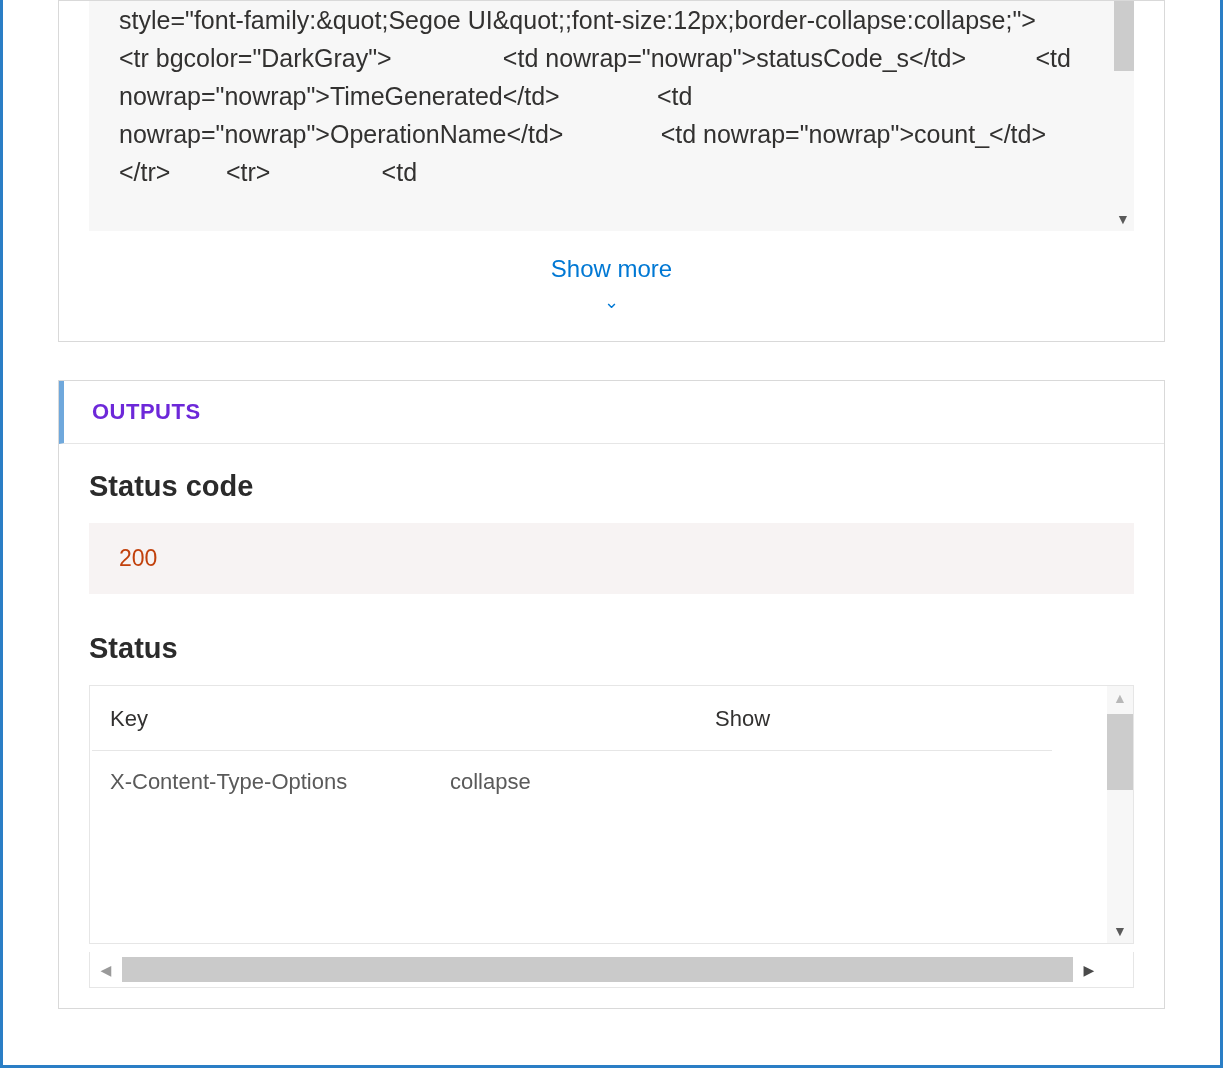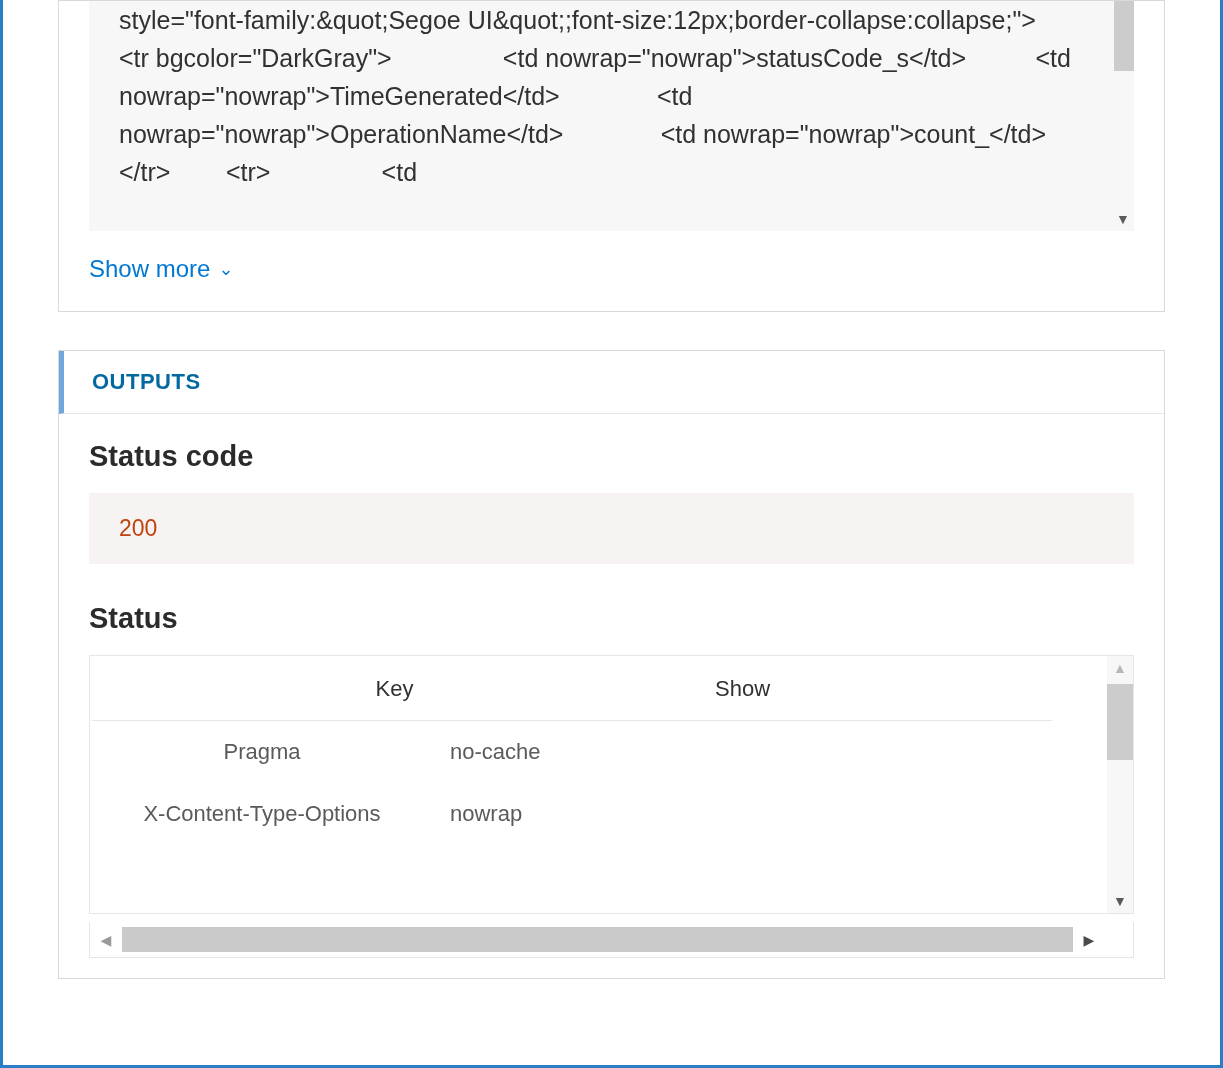--- a/index.html
+++ b/index.html
@@ -68,31 +68,32 @@
       color: #5a5a5a;
     }
     .show-more {
       color: #0078d4;
       font-size: 24px;
       padding: 24px 30px 28px 30px;
       cursor: pointer;
       display: flex;
       align-items: center;
       gap: 8px;
+      flex-direction: column;
     }
     .chev {
       font-size: 18px;
     }
     .outputs-header {
       border-left: 5px solid #6fa8dc;
       padding: 18px 28px;
       font-size: 22px;
       font-weight: 600;
       letter-spacing: 0.5px;
-      color: #0369a1;
+      color: #6d28d9;
       border-bottom: 1px solid #e6e6e6;
     }
     .outputs-body {
       padding: 26px 30px 20px 30px;
     }
     .section-title {
       font-size: 29px;
       font-weight: 600;
       color: #2b2b2b;
       margin-bottom: 20px;
@@ -186,21 +187,21 @@
       background: #cacaca;
       margin: 5px 0;
     }
     .headers-scroll-h-blank {
       width: 28px;
       background: #fff;
     }
     thead { display: block; }
     tbody { display: block; height: 190px; overflow: hidden; }
     .headers-table tr { display: flex; width: 960px; }
-    .headers-table th:first-child, .headers-table td:first-child { flex: 0 0 605px; text-align: center; }
+    .headers-table th:first-child, .headers-table td:first-child { flex: 0 0 605px; }
     .headers-table th:last-child, .headers-table td:last-child { flex: 1; }
   </style>
 </head>
 <body>
 
 <div class="outer">
 
   <div class="card code-area-wrap">
     <div class="code-area">style="font-family:&amp;quot;Segoe UI&amp;quot;;font-size:12px;border-collapse:collapse;"&gt;        &lt;tr bgcolor="DarkGray"&gt;                &lt;td nowrap="nowrap"&gt;statusCode_s&lt;/td&gt;          &lt;td nowrap="nowrap"&gt;TimeGenerated&lt;/td&gt;              &lt;td nowrap="nowrap"&gt;OperationName&lt;/td&gt;              &lt;td nowrap="nowrap"&gt;count_&lt;/td&gt;    &lt;/tr&gt;        &lt;tr&gt;                &lt;td</div>
     <div class="code-scrollbar">
@@ -227,26 +228,22 @@
       <div class="headers-table-wrap">
         <table class="headers-table">
           <thead>
             <tr>
               <th>Key</th>
               <th>Show</th>
             </tr>
           </thead>
           <tbody>
             <tr>
-              <td>Pragma</td>
-              <td>no-cache</td>
-            </tr>
-            <tr>
               <td>X-Content-Type-Options</td>
-              <td>nowrap</td>
+              <td>collapse</td>
             </tr>
           </tbody>
         </table>
         <div class="headers-scroll-v">
           <div class="headers-scroll-v-up">▲</div>
           <div class="headers-scroll-v-thumb"></div>
           <div class="headers-scroll-v-down">▼</div>
         </div>
       </div>
 

